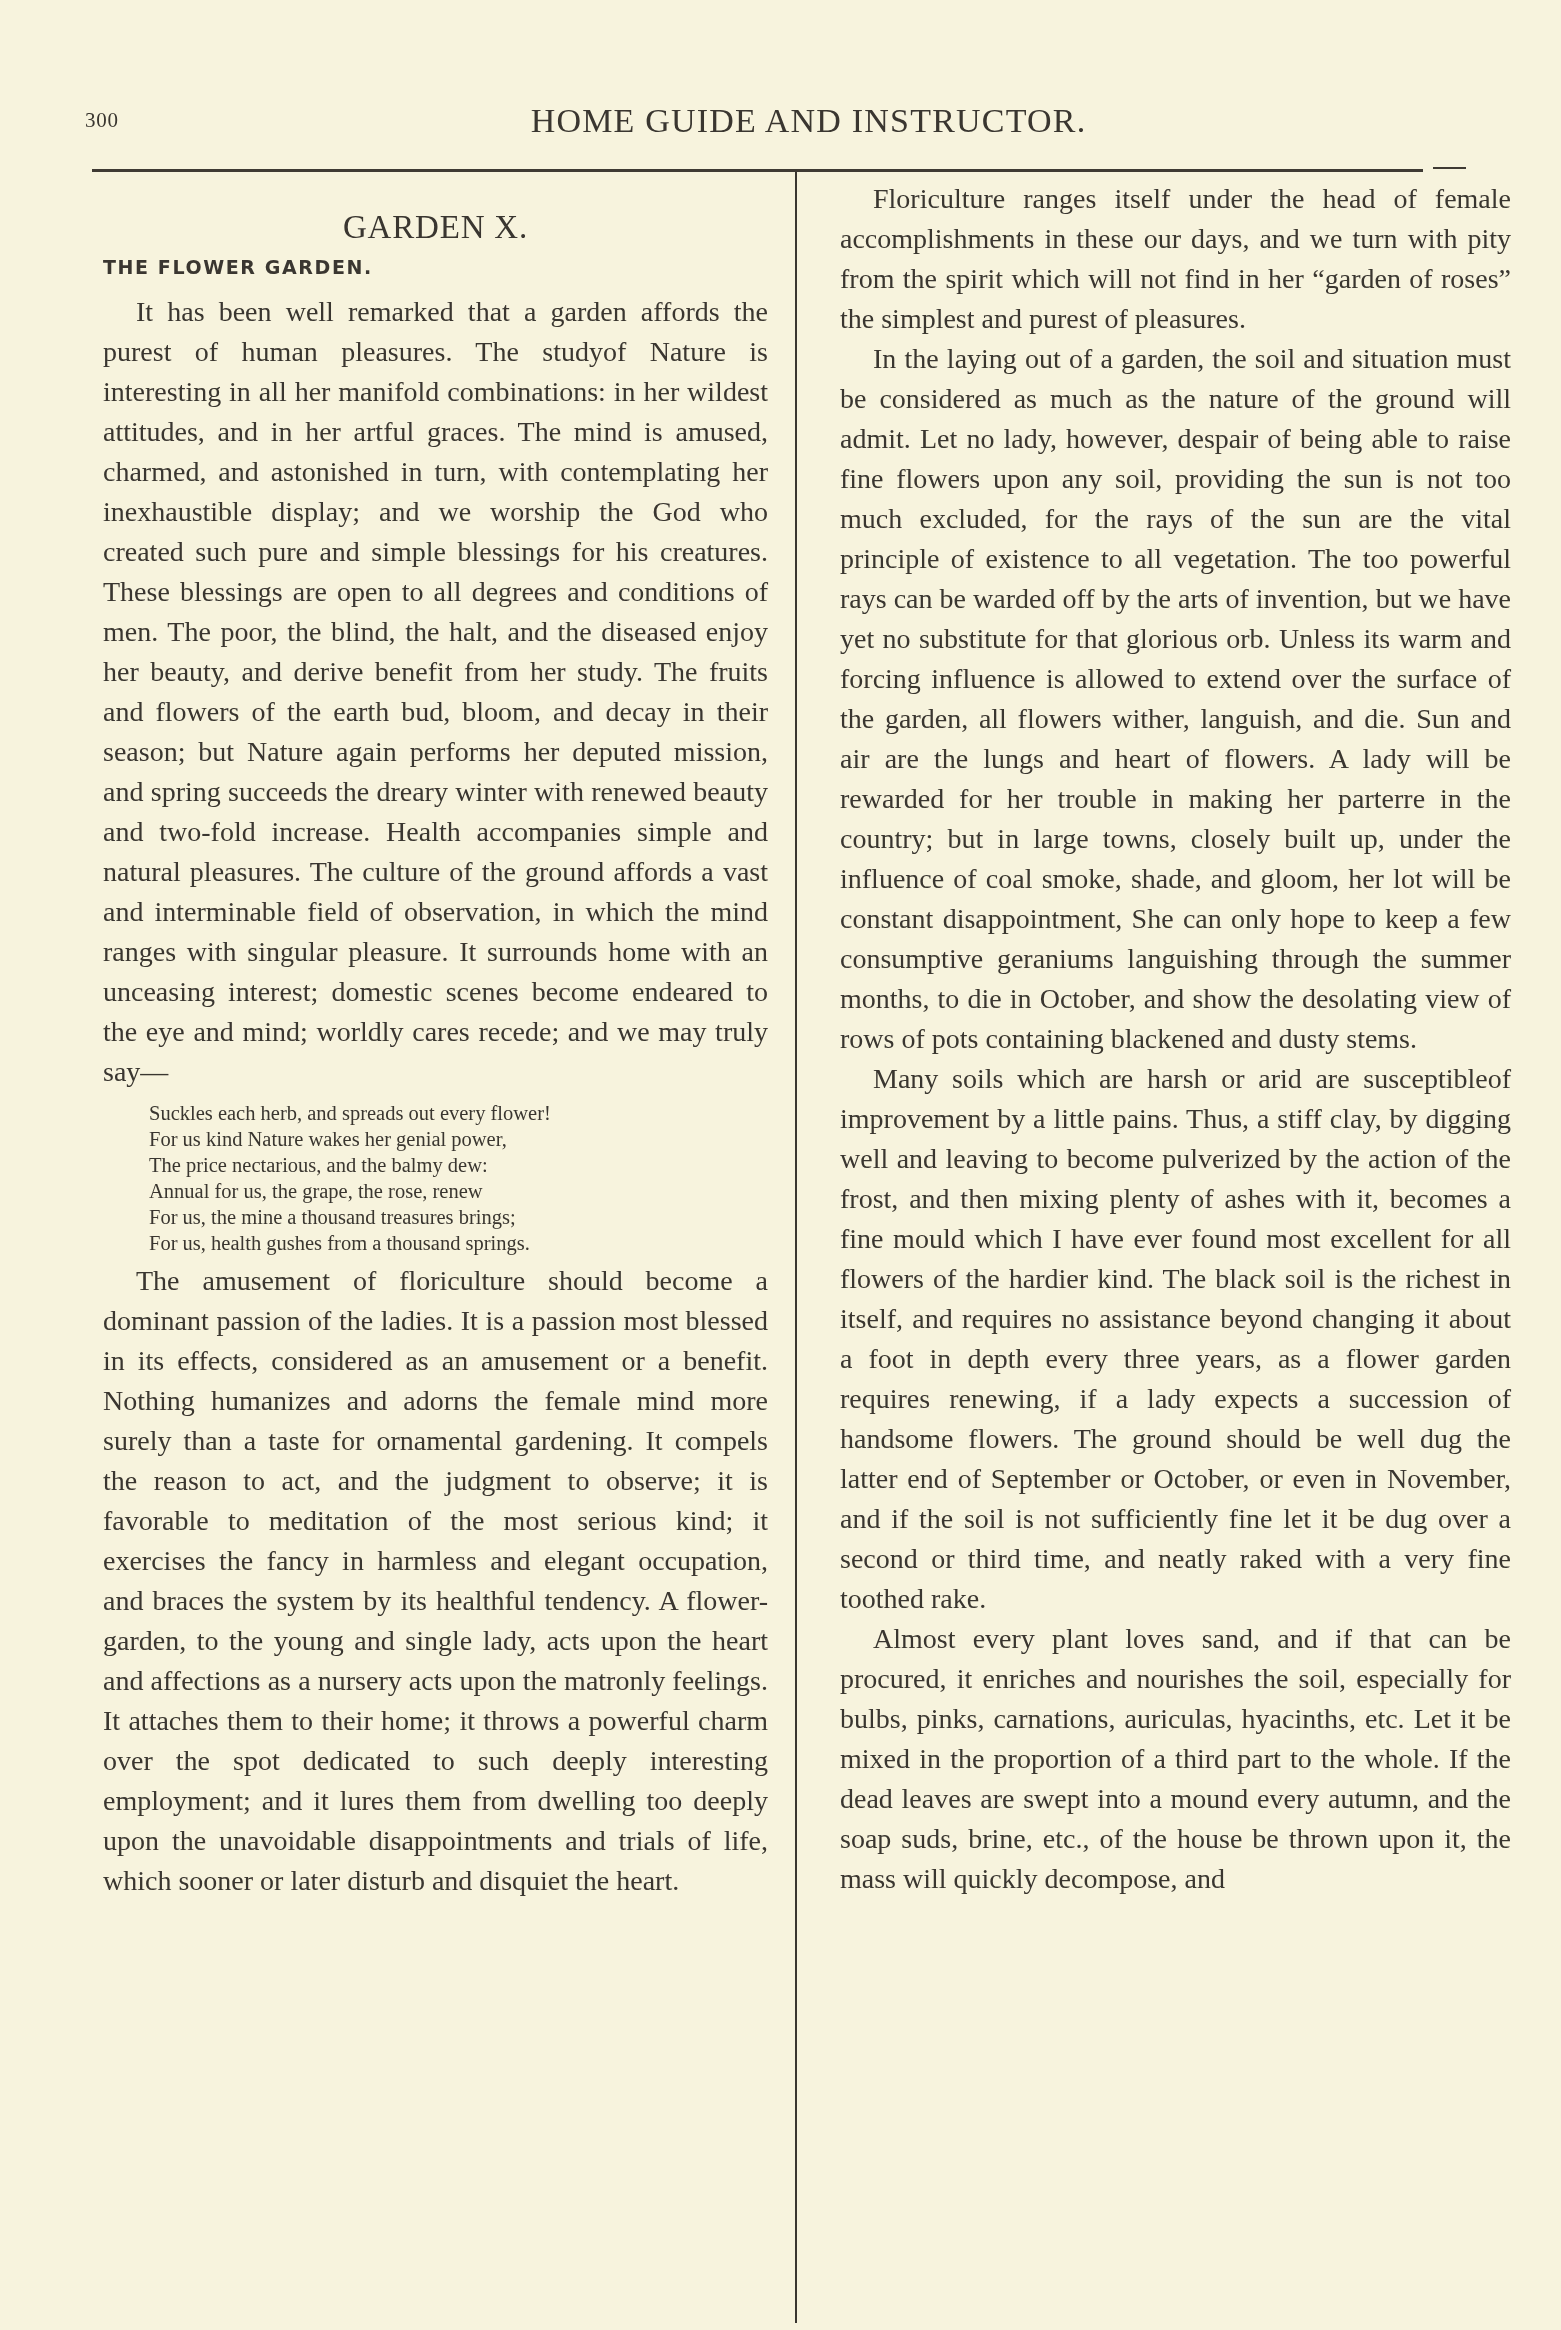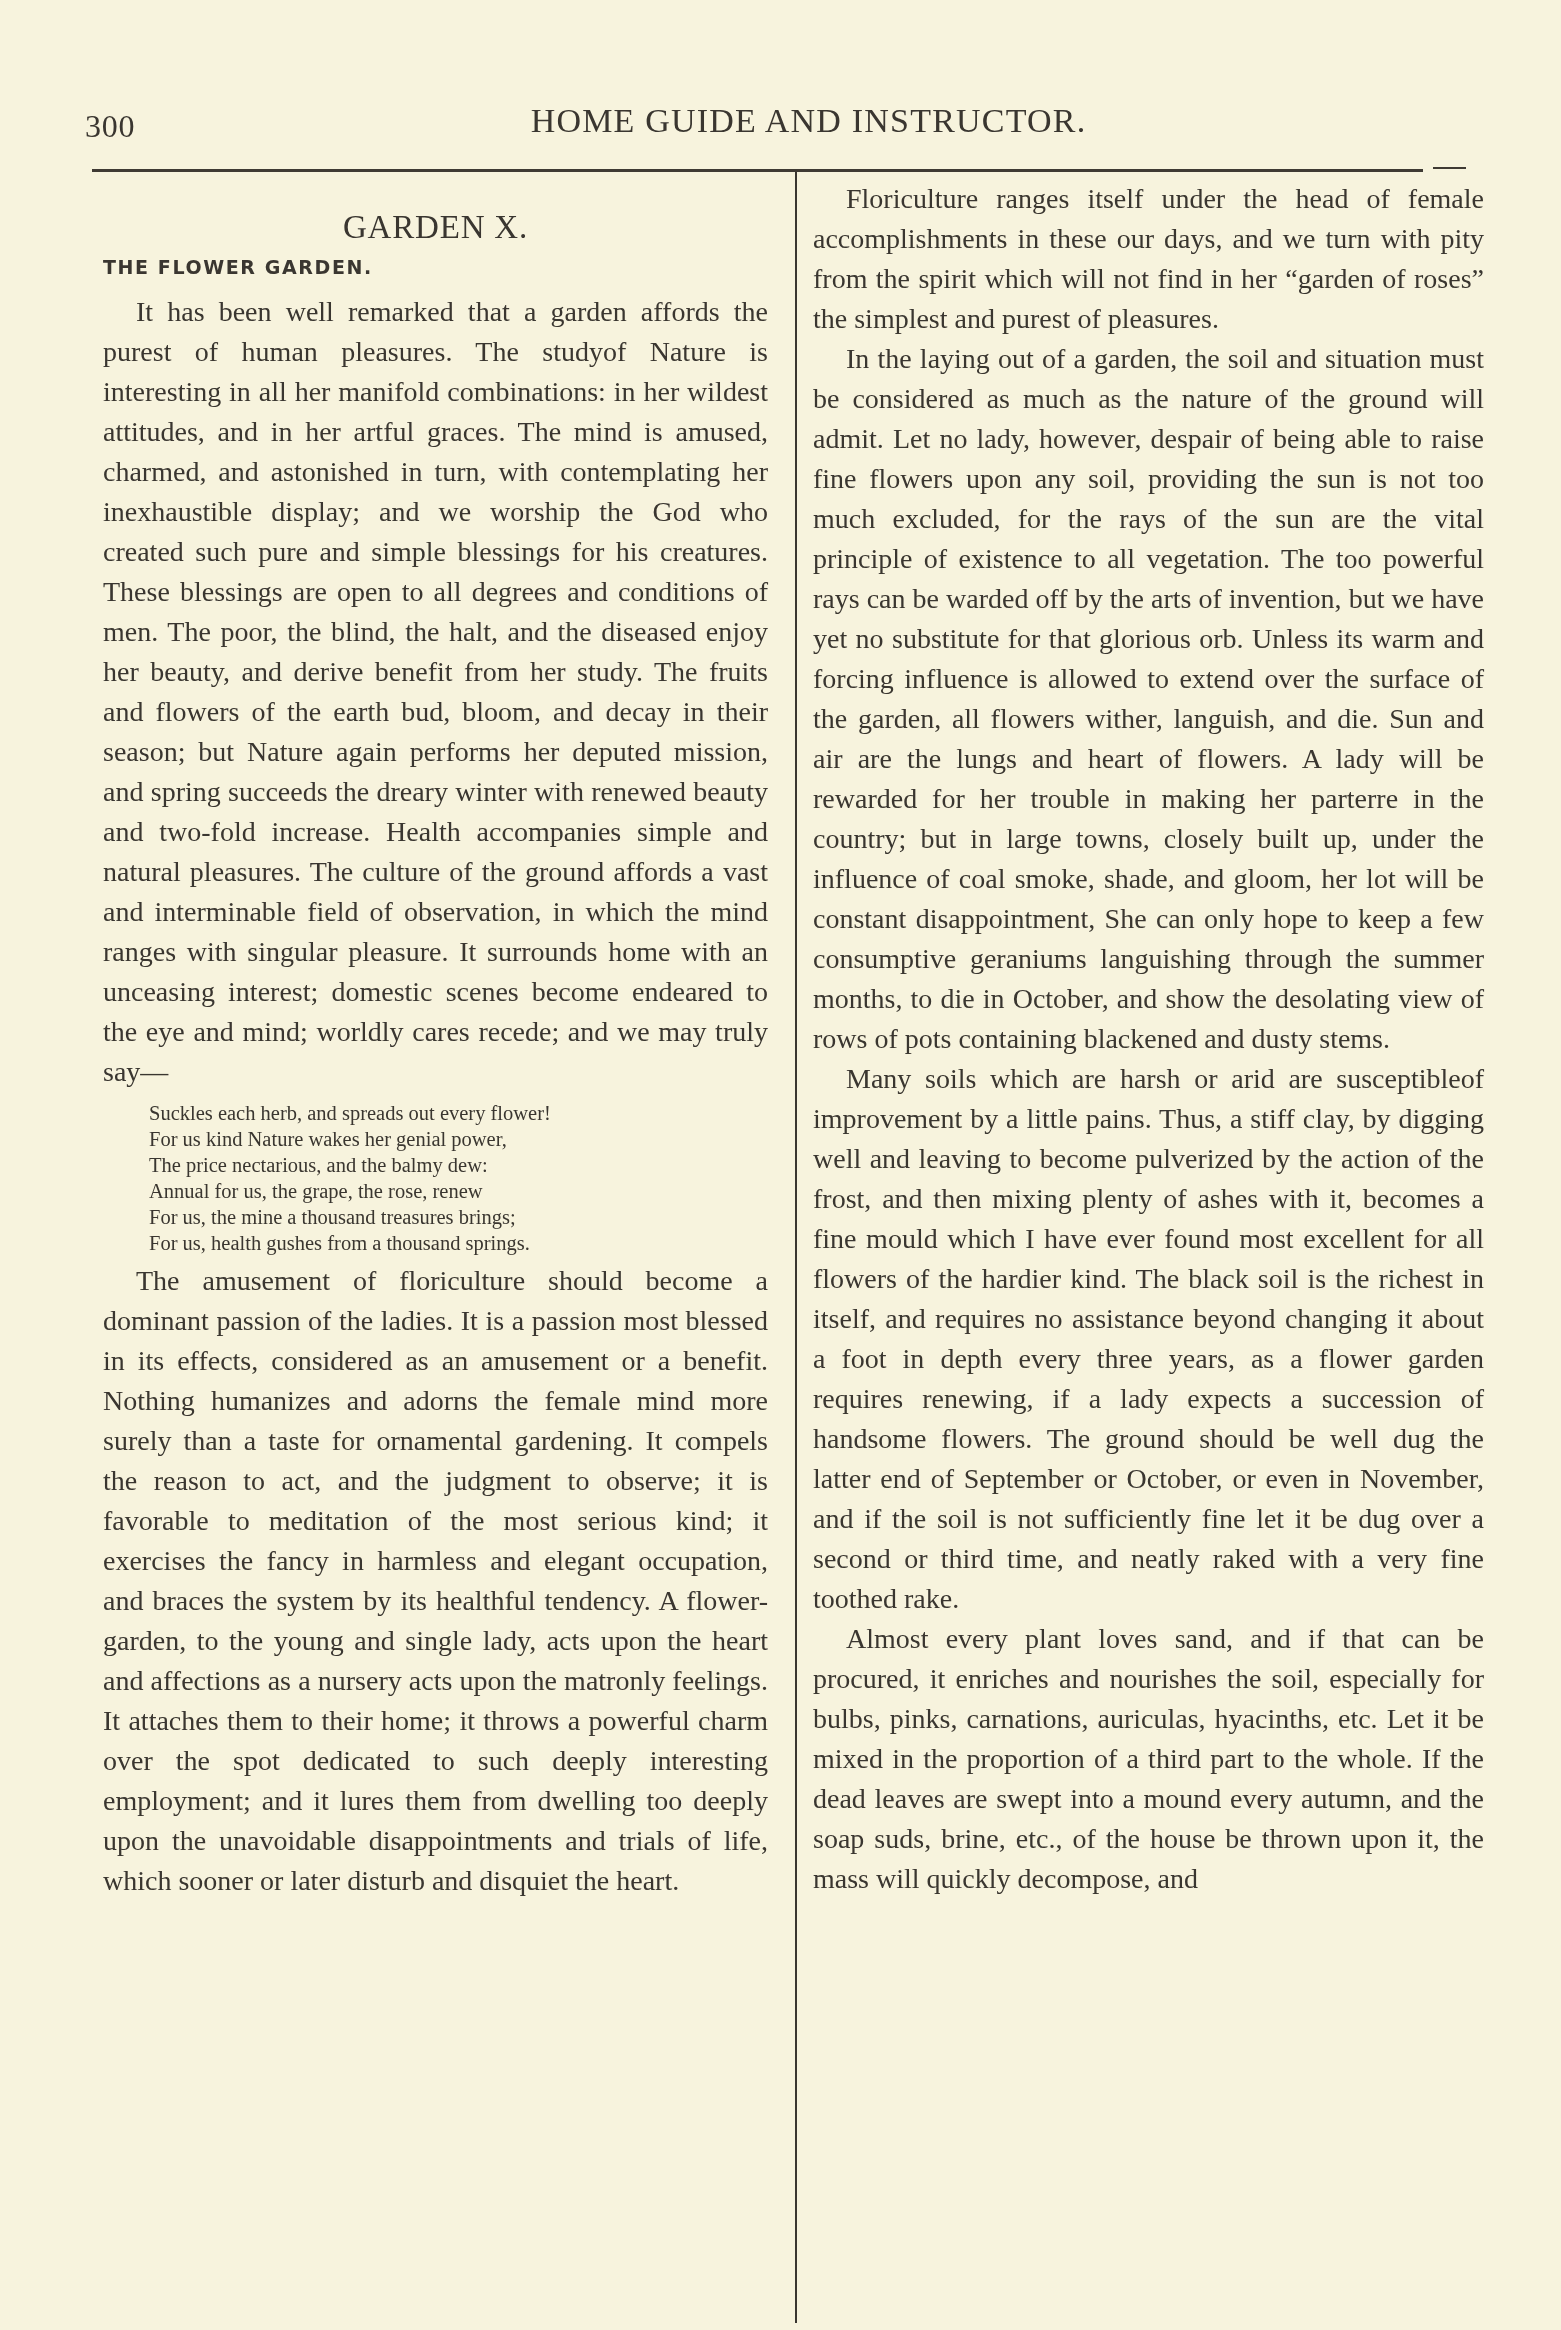--- a/index.html
+++ b/index.html
@@ -5,21 +5,21 @@
     html, body { margin: 0; padding: 0; }
     body {
       width: 1562px; height: 2330px;
       background: #f7f3dd;
       position: relative; overflow: hidden;
       color: #3a3630;
       font-family: "Liberation Serif", "DejaVu Serif", serif;
     }
     .page-number {
       position: absolute; left: 85px; top: 108px;
-      font-size: 32px; letter-spacing: 0.8px;
+      font-size: 21px; letter-spacing: 0.8px;
     }
     .running-head {
       position: absolute; left: 427px; width: 763px; top: 102px;
       text-align: center; font-size: 34px; letter-spacing: 1.2px;
     }
     .top-rule {
       position: absolute; left: 92px; top: 169px; width: 1331px; height: 2.5px;
       background: #3f3a33;
     }
     .top-rule-tail {
@@ -29,21 +29,21 @@
     .column-divider {
       position: absolute; left: 795px; top: 172px; width: 1.6px; height: 2151px;
       background: #3a3630;
     }
     .column {
       position: absolute; top: 179px;
       font-size: 28px; line-height: 40px;
       text-align: justify;
     }
     .col-left { left: 103px; width: 665px; }
-    .col-right { left: 813px; width: 671px; }
+    .col-right { left: 840px; width: 671px; }
     .chapter-title {
       text-align: center; font-size: 33px; letter-spacing: 0.8px;
       margin-top: 26px; line-height: 44px;
     }
     .section-title {
       text-align: left; font-family: "DejaVu Sans", sans-serif;
       font-weight: bold; font-size: 19px; letter-spacing: 1.6px;
       line-height: 36px; margin-bottom: 7px;
     }
     .para { margin: 0; text-indent: 33px; }

